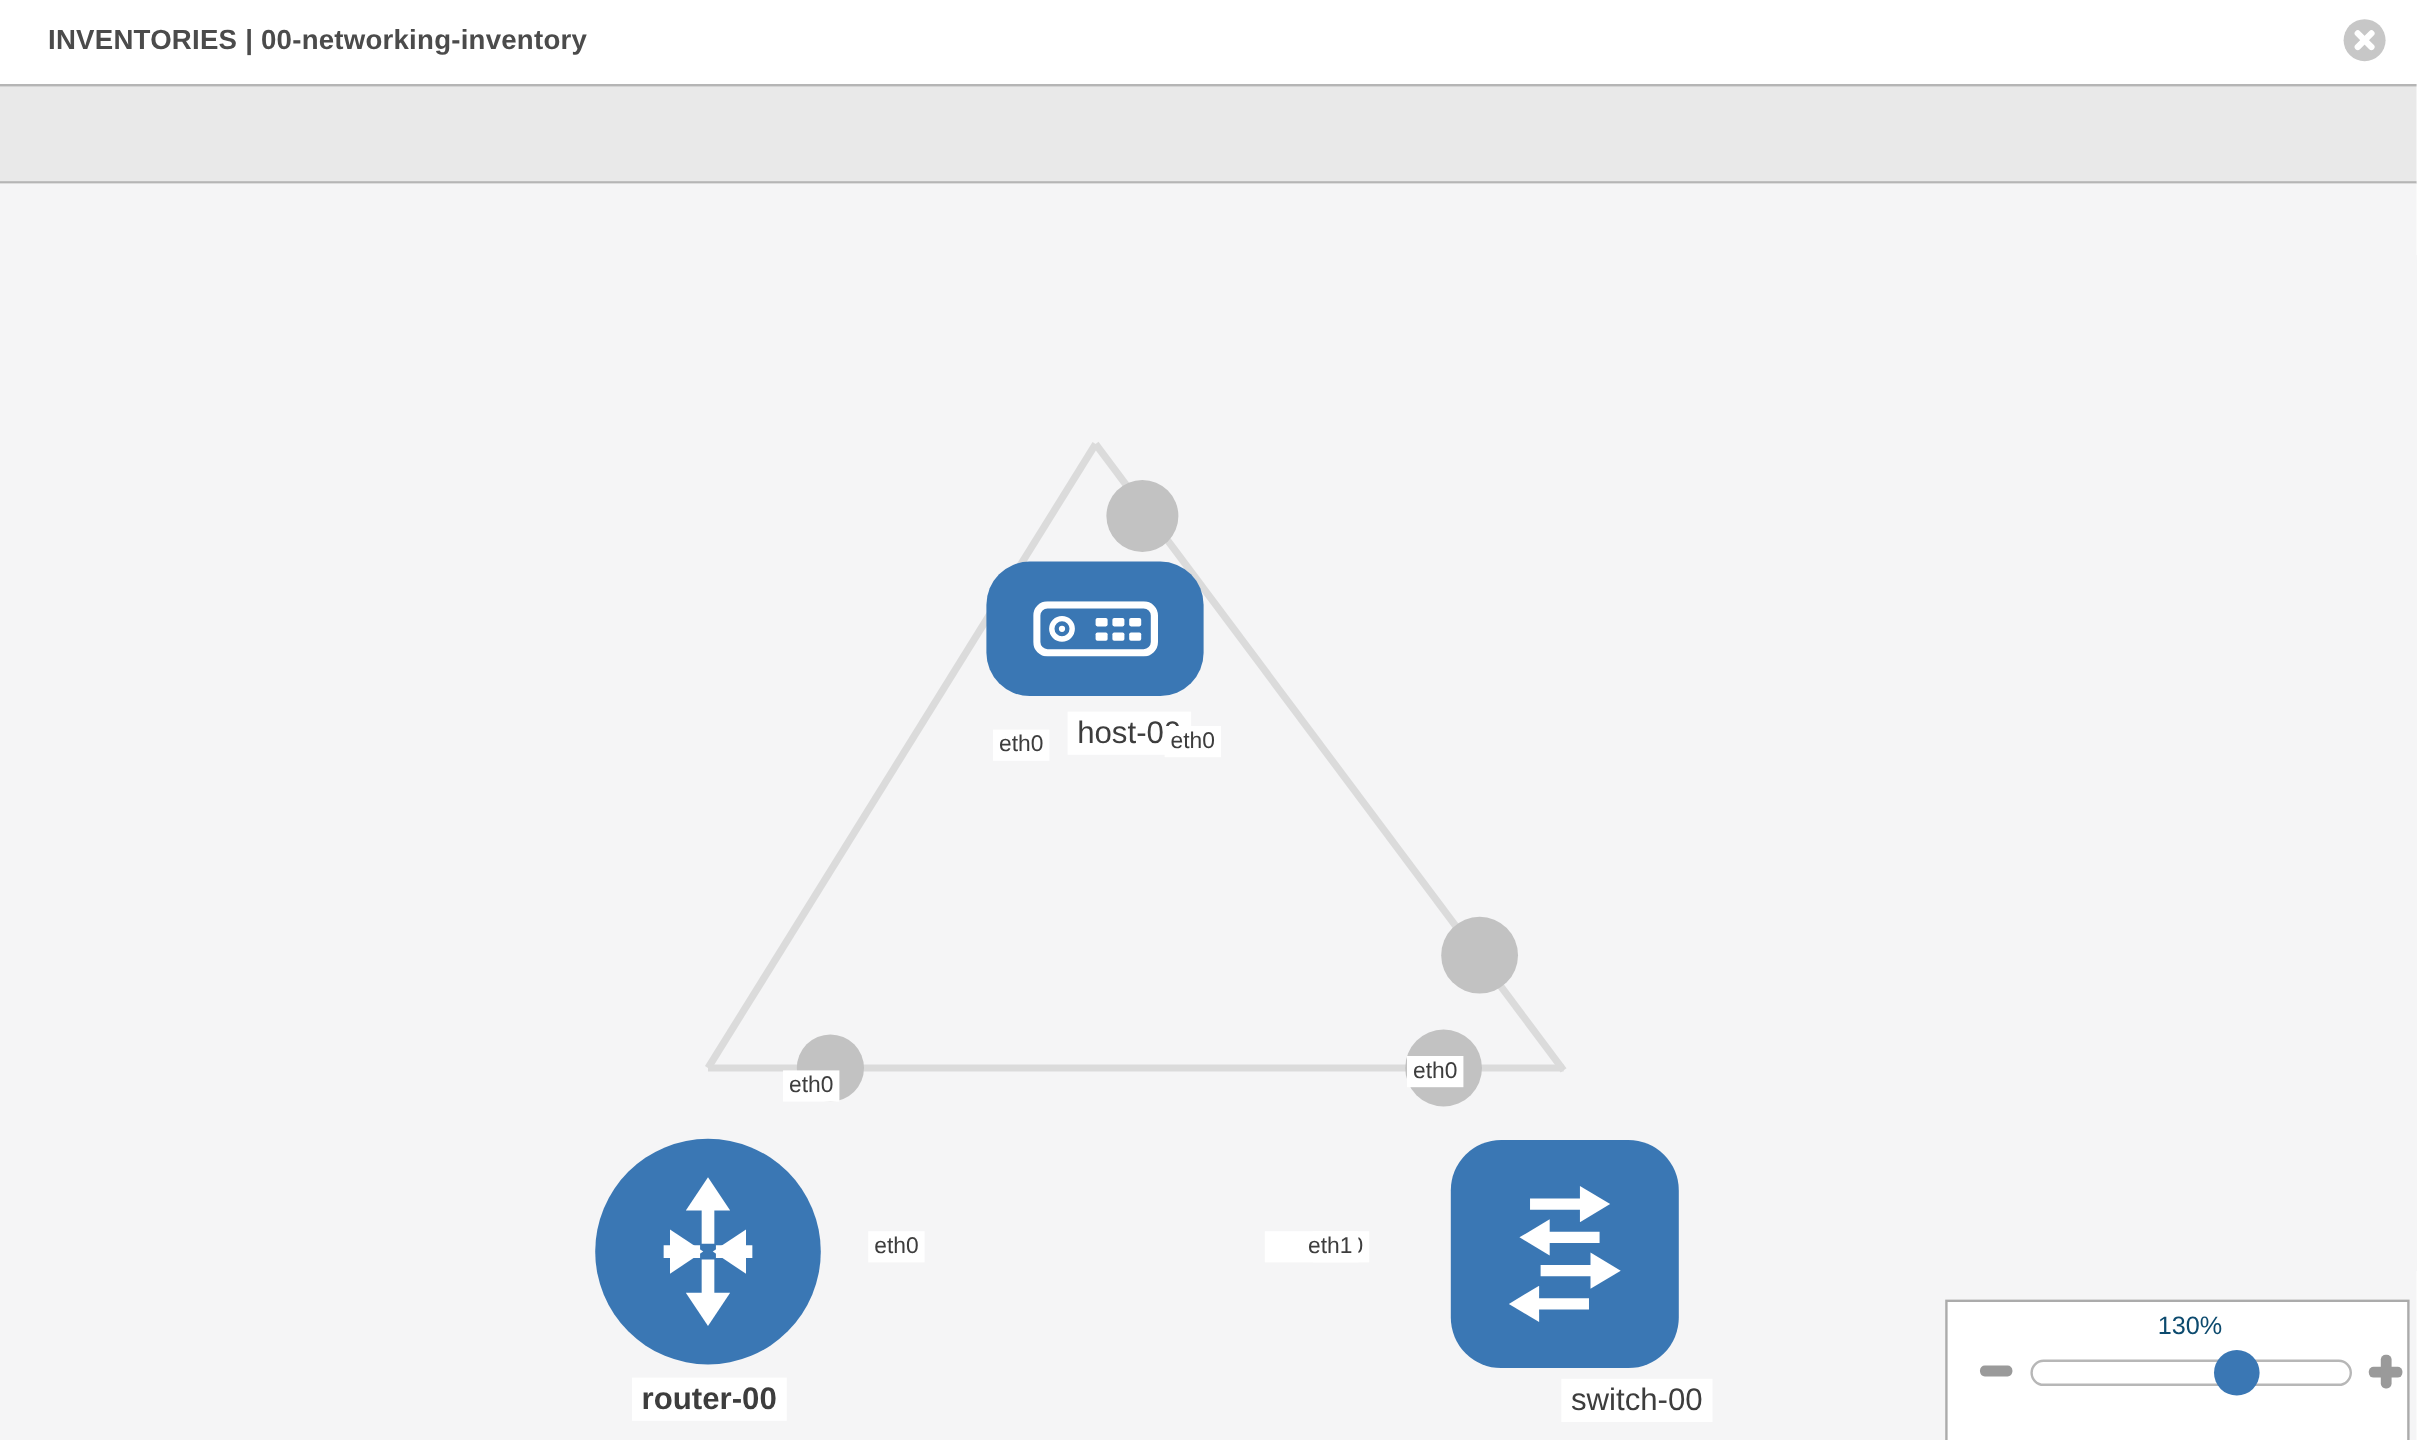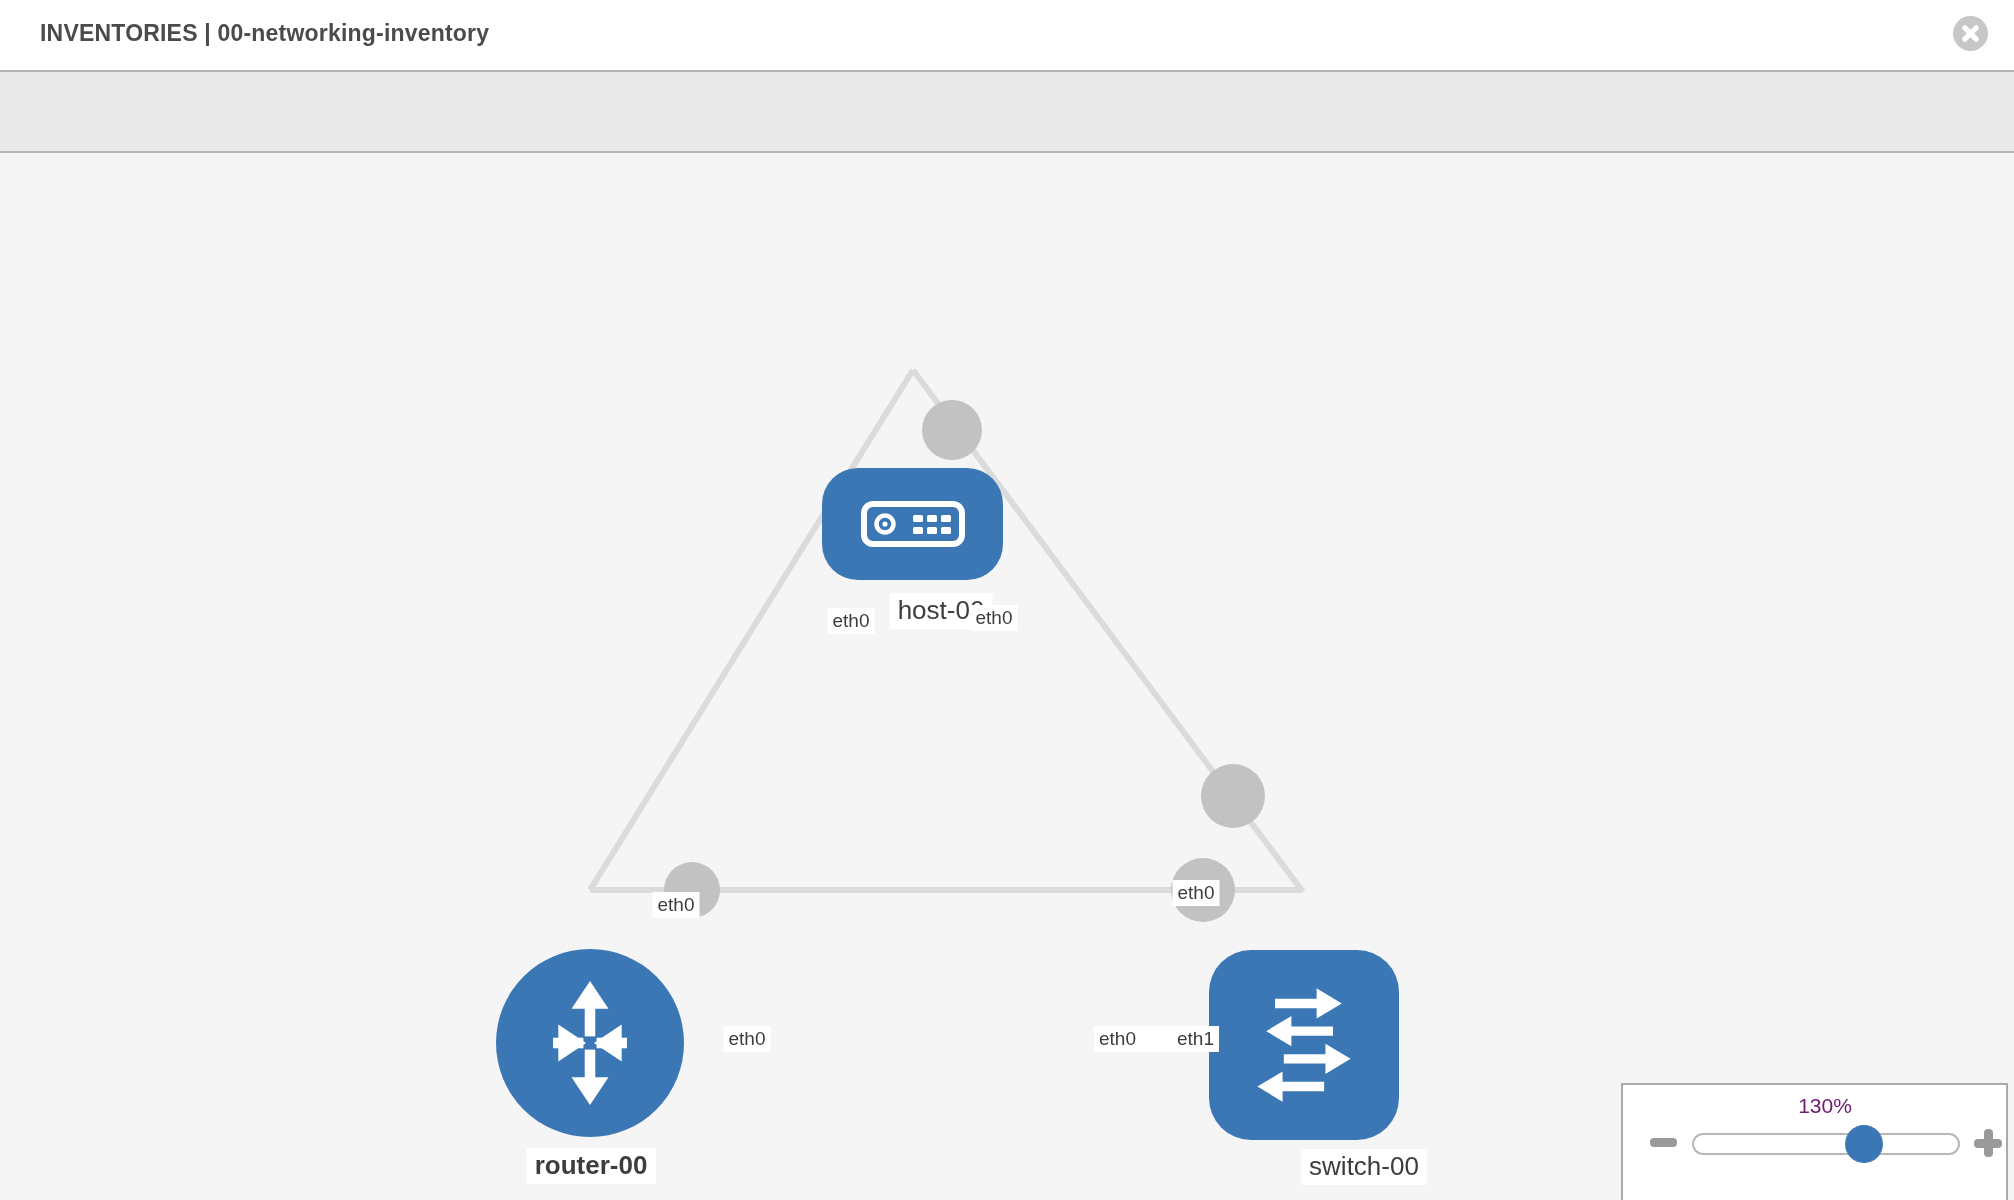--- a/index.html
+++ b/index.html
@@ -53,21 +53,21 @@
     padding:2px 5px;white-space:nowrap;line-height:1.15;text-align:right;
   }
   .eth-center{transform:translateX(-50%);}
   
   .zoom-panel{
     position:absolute;left:1621px;top:1083px;width:387px;height:130px;
     background:#ffffff;border:2px solid #ababab;box-sizing:border-box;
   }
   .zoom-level{
     position:absolute;left:202px;top:9px;transform:translateX(-50%);
-    font-size:21px;color:#701a75;
+    font-size:21px;color:#0c4a6e;
   }
   .zoom-minus{
     position:absolute;left:27px;top:53px;width:27px;height:9px;border-radius:4px;
     background:#9a9a9a;cursor:pointer;
   }
   .zoom-plus{
     position:absolute;left:351px;top:44px;width:28px;height:28px;cursor:pointer;
   }
   .zoom-plus::before{content:"";position:absolute;left:0;top:10px;width:28px;height:9px;border-radius:4px;background:#9a9a9a;}
   .zoom-plus::after{content:"";position:absolute;left:10px;top:0;width:9px;height:28px;border-radius:4px;background:#9a9a9a;}
@@ -182,21 +182,21 @@
     <span class="node-label" style="left:941px;top:440px;">host-00</span>
     <span class="node-label" style="left:591px;top:995px;font-weight:bold;">router-00</span>
     <span class="node-label" style="left:1364px;top:996px;">switch-00</span>
 
     <span class="eth-label eth-center" style="left:851px;top:455px;">eth0</span>
     <span class="eth-label eth-center" style="left:994px;top:452px;">eth0</span>
     <span class="eth-label eth-center" style="left:676px;top:739px;">eth0</span>
     <span class="eth-label eth-center" style="left:1196px;top:727px;">eth0</span>
     <span class="eth-label eth-center" style="left:747px;top:873px;">eth0</span>
     <span class="eth-label" style="left:1094px;top:873px;">eth0</span>
-    <span class="eth-label" style="left:1141px;top:873px;padding-left:36px;">eth1</span>
+    <span class="eth-label" style="left:1054px;top:873px;padding-left:36px;">eth1</span>
   </div>
 
   <div class="zoom-panel">
     <div class="zoom-level">130%</div>
     <div class="zoom-minus"></div>
     <div class="zoom-track"></div>
     <div class="zoom-knob"></div>
     <div class="zoom-plus"></div>
   </div>
 

